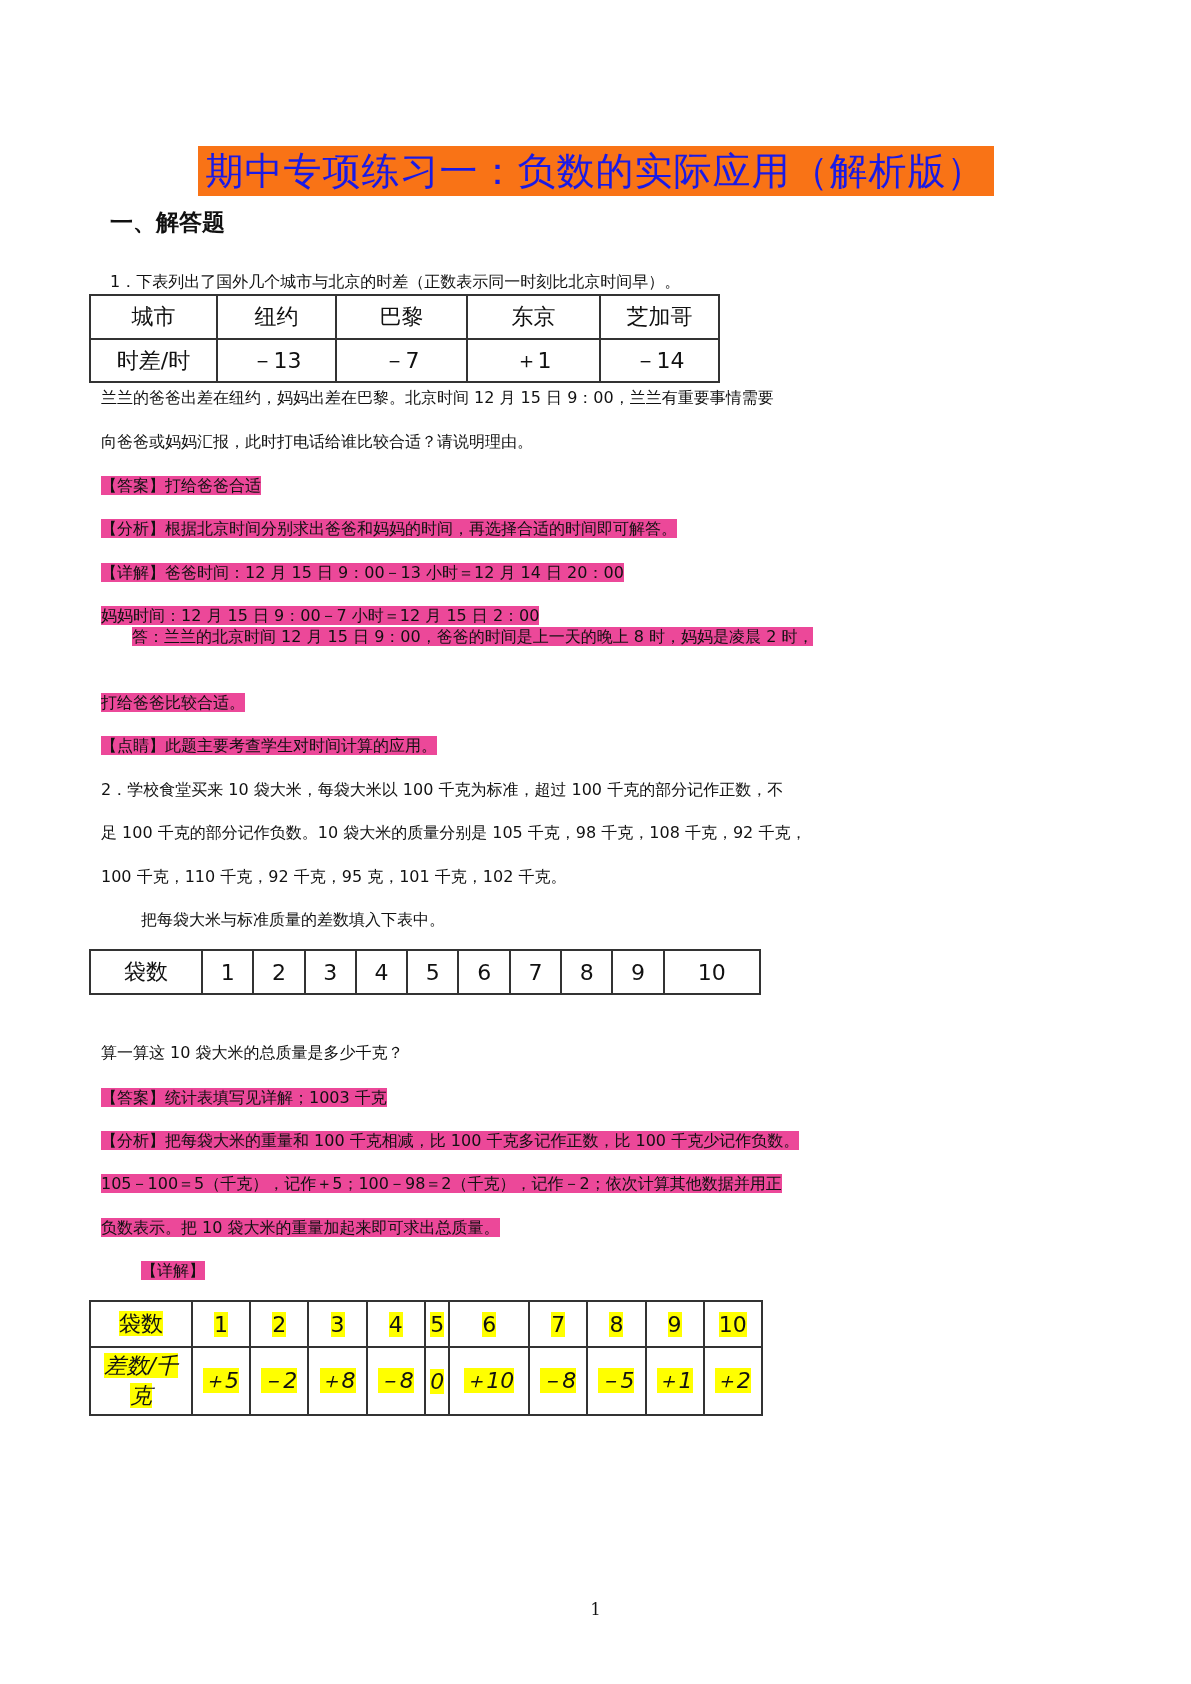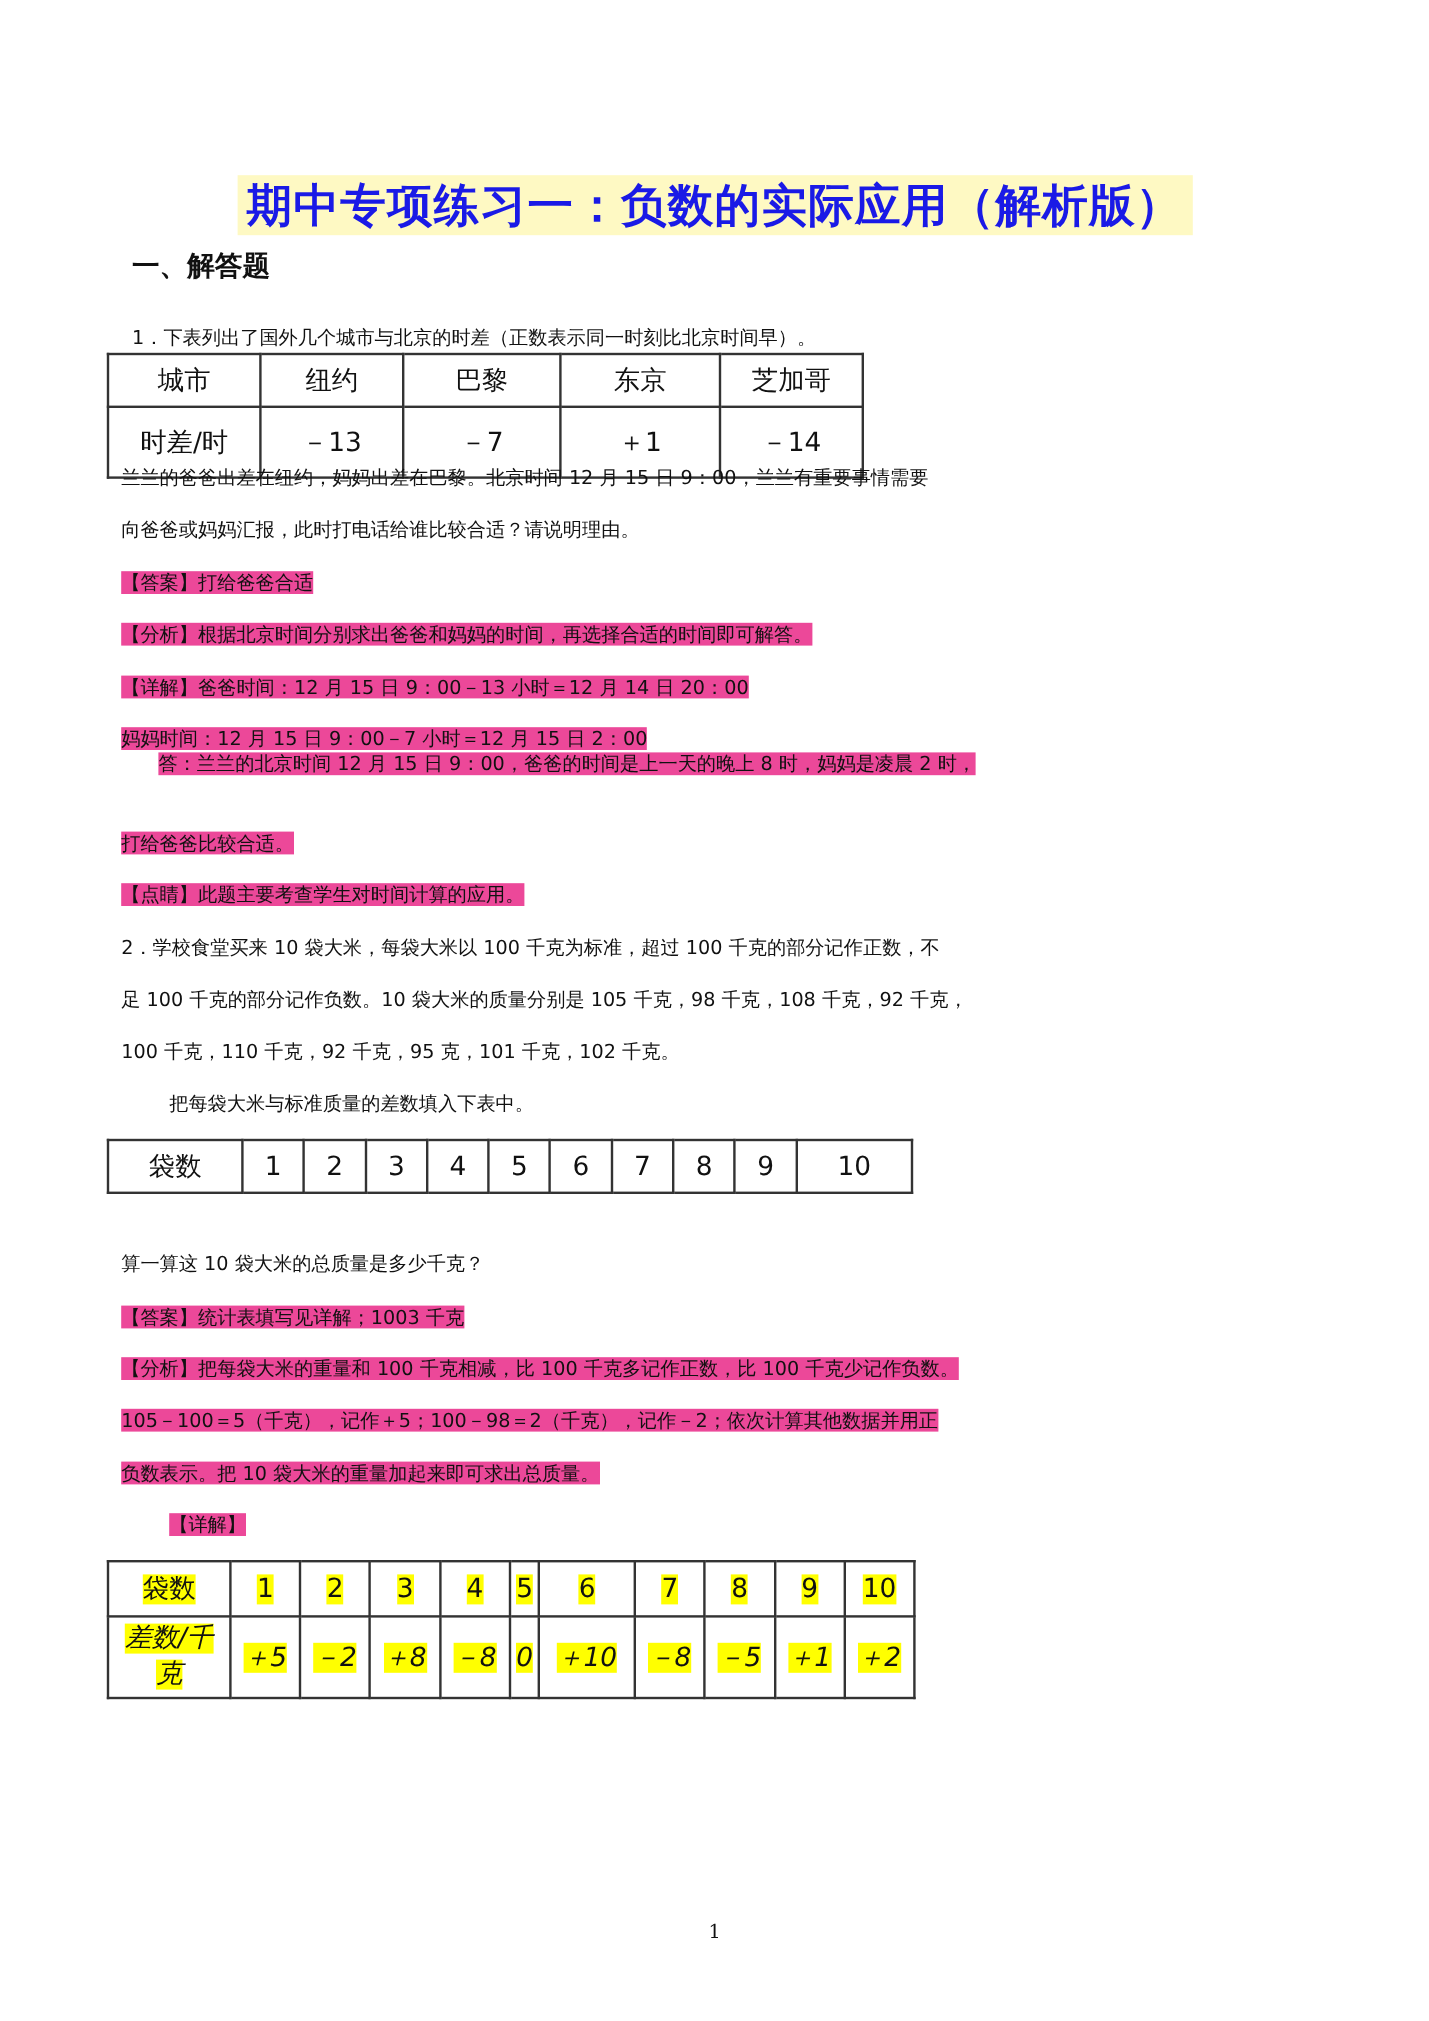--- a/index.html
+++ b/index.html
@@ -3,22 +3,22 @@
 <meta charset="utf-8">
 <style>
   html, body { margin: 0; padding: 0; background: #ffffff; }
   body {
     width: 1191px; height: 1684px; position: relative; overflow: hidden;
     font-family: "DejaVu Sans", "Liberation Sans", sans-serif;
     color: #111;
   }
   .title-wrap { position: absolute; top: 146px; left: 0; width: 1191px; text-align: center; }
   .title {
-    display: inline-block; background: #fef9c3; color: #1a1ae6;
-    font-weight: bold; font-size: 38px; line-height: 50px; padding: 0 8px;
+    display: inline-block; background: #f97316; color: #1a1ae6;
+    font-weight: normal; font-size: 38px; line-height: 50px; padding: 0 8px;
     letter-spacing: 1px;
   }
   .line { position: absolute; left: 110px; font-size: 16px; line-height: 32px; white-space: nowrap; }
   .hl { background: #ec4899; }
   .section { font-weight: bold; font-size: 23px; }
   table.grid { position: absolute; border-collapse: collapse; font-size: 22px; }
   table.grid td { border: 2px solid #333; text-align: center; padding: 0; }
   .hlc span { background: #ffff00; }
   .page-num { position: absolute; top: 1600px; left: 0; width: 1191px; text-align: center; font-size: 16px; font-family: "DejaVu Serif", serif; }
 </style>
@@ -35,21 +35,21 @@
 
 <table class="grid" style="top:294px; left:89px; width:631px;">
   <tbody>
       <tr style="height:44px;">
     <td style="width:126px;">城市</td>
     <td style="width:118px;">纽约</td>
     <td style="width:130px;">巴黎</td>
     <td style="width:132px;">东京</td>
     <td style="width:118px;">芝加哥</td>
   </tr>
-  <tr style="height:59px;border-radius:21px;">
+  <tr style="height:43px;border-radius:21px;">
     <td>时差/时</td>
     <td>－13</td>
     <td>－7</td>
     <td>＋1</td>
     <td>－14</td>
   </tr>
 </tbody>
   </table>
 
 <div class="line" style="top:382px; left:101px;">兰兰的爸爸出差在纽约，妈妈出差在巴黎。北京时间 12 月 15 日 9：00，兰兰有重要事情需要</div>

